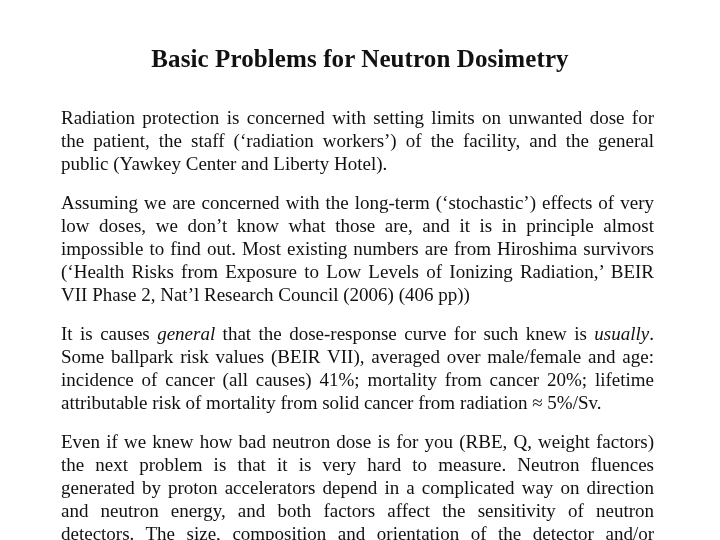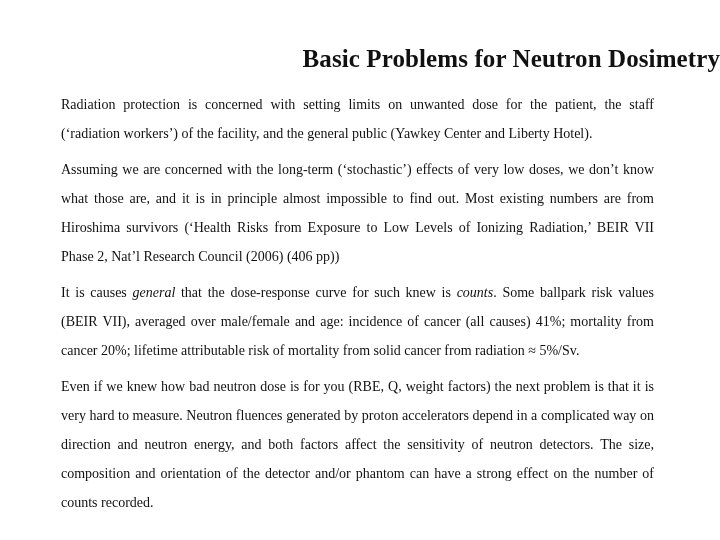--- a/index.html
+++ b/index.html
@@ -13,44 +13,44 @@
       position: relative;
       overflow: hidden;
       font-family: "Liberation Serif", "DejaVu Serif", serif;
       color: #111111;
     }
     .slide-title {
       position: absolute;
       left: 0;
       top: 28px;
       width: 720px;
-      text-align: right;
+      text-align: center;
       font-size: 25px;
       font-weight: bold;
       letter-spacing: 0.1px;
     }
     .body-text {
       position: absolute;
       left: 61px;
       width: 593px;
       top: 90px;
     }
     .para {
-      font-size: 14px;
-      line-height: 29px;
+      font-size: 19px;
+      line-height: 23px;
       text-align: justify;
-      margin: 0 0 7px 0;
+      margin: 16px 0 7px 0;
     }
     .para em {
       font-style: italic;
     }
   </style>
 </head>
 <body>
 
 <h1 class="slide-title">Basic Problems for Neutron Dosimetry</h1>
 
 <div class="body-text">
   <p class="para">Radiation protection is concerned with setting limits on unwanted dose for the patient, the staff (‘radiation workers’) of the facility, and the general public (Yawkey Center and Liberty Hotel).</p>
   <p class="para">Assuming we are concerned with the long-term (‘stochastic’) effects of very low doses, we don’t know what those are, and it is in principle almost impossible to find out. Most existing numbers are from Hiroshima survivors (‘Health Risks from Exposure to Low Levels of Ionizing Radiation,’ BEIR VII Phase 2, Nat’l Research Council (2006) (406 pp))</p>
-  <p class="para"><span>It is causes </span><em>general</em><span> that the dose-response curve for such knew is </span><em>counts</em><span>. Some ballpark risk values (BEIR VII), averaged over male/female and age: incidence of cancer (all causes) 41%; mortality from cancer 20%; lifetime attributable risk of mortality from solid cancer from radiation ≈ 5%/Sv.</span></p>
+  <p class="para"><span>It is causes </span><em>general</em><span> that the dose-response curve for such knew is </span><em>usually</em><span>. Some ballpark risk values (BEIR VII), averaged over male/female and age: incidence of cancer (all causes) 41%; mortality from cancer 20%; lifetime attributable risk of mortality from solid cancer from radiation ≈ 5%/Sv.</span></p>
   <p class="para">Even if we knew how bad neutron dose is for you (RBE, Q, weight factors) the next problem is that it is very hard to measure. Neutron fluences generated by proton accelerators depend in a complicated way on direction and neutron energy, and both factors affect the sensitivity of neutron detectors. The size, composition and orientation of the detector and/or phantom can have a strong effect on the number of counts recorded.</p>
 </div>
 
 </body></html>

